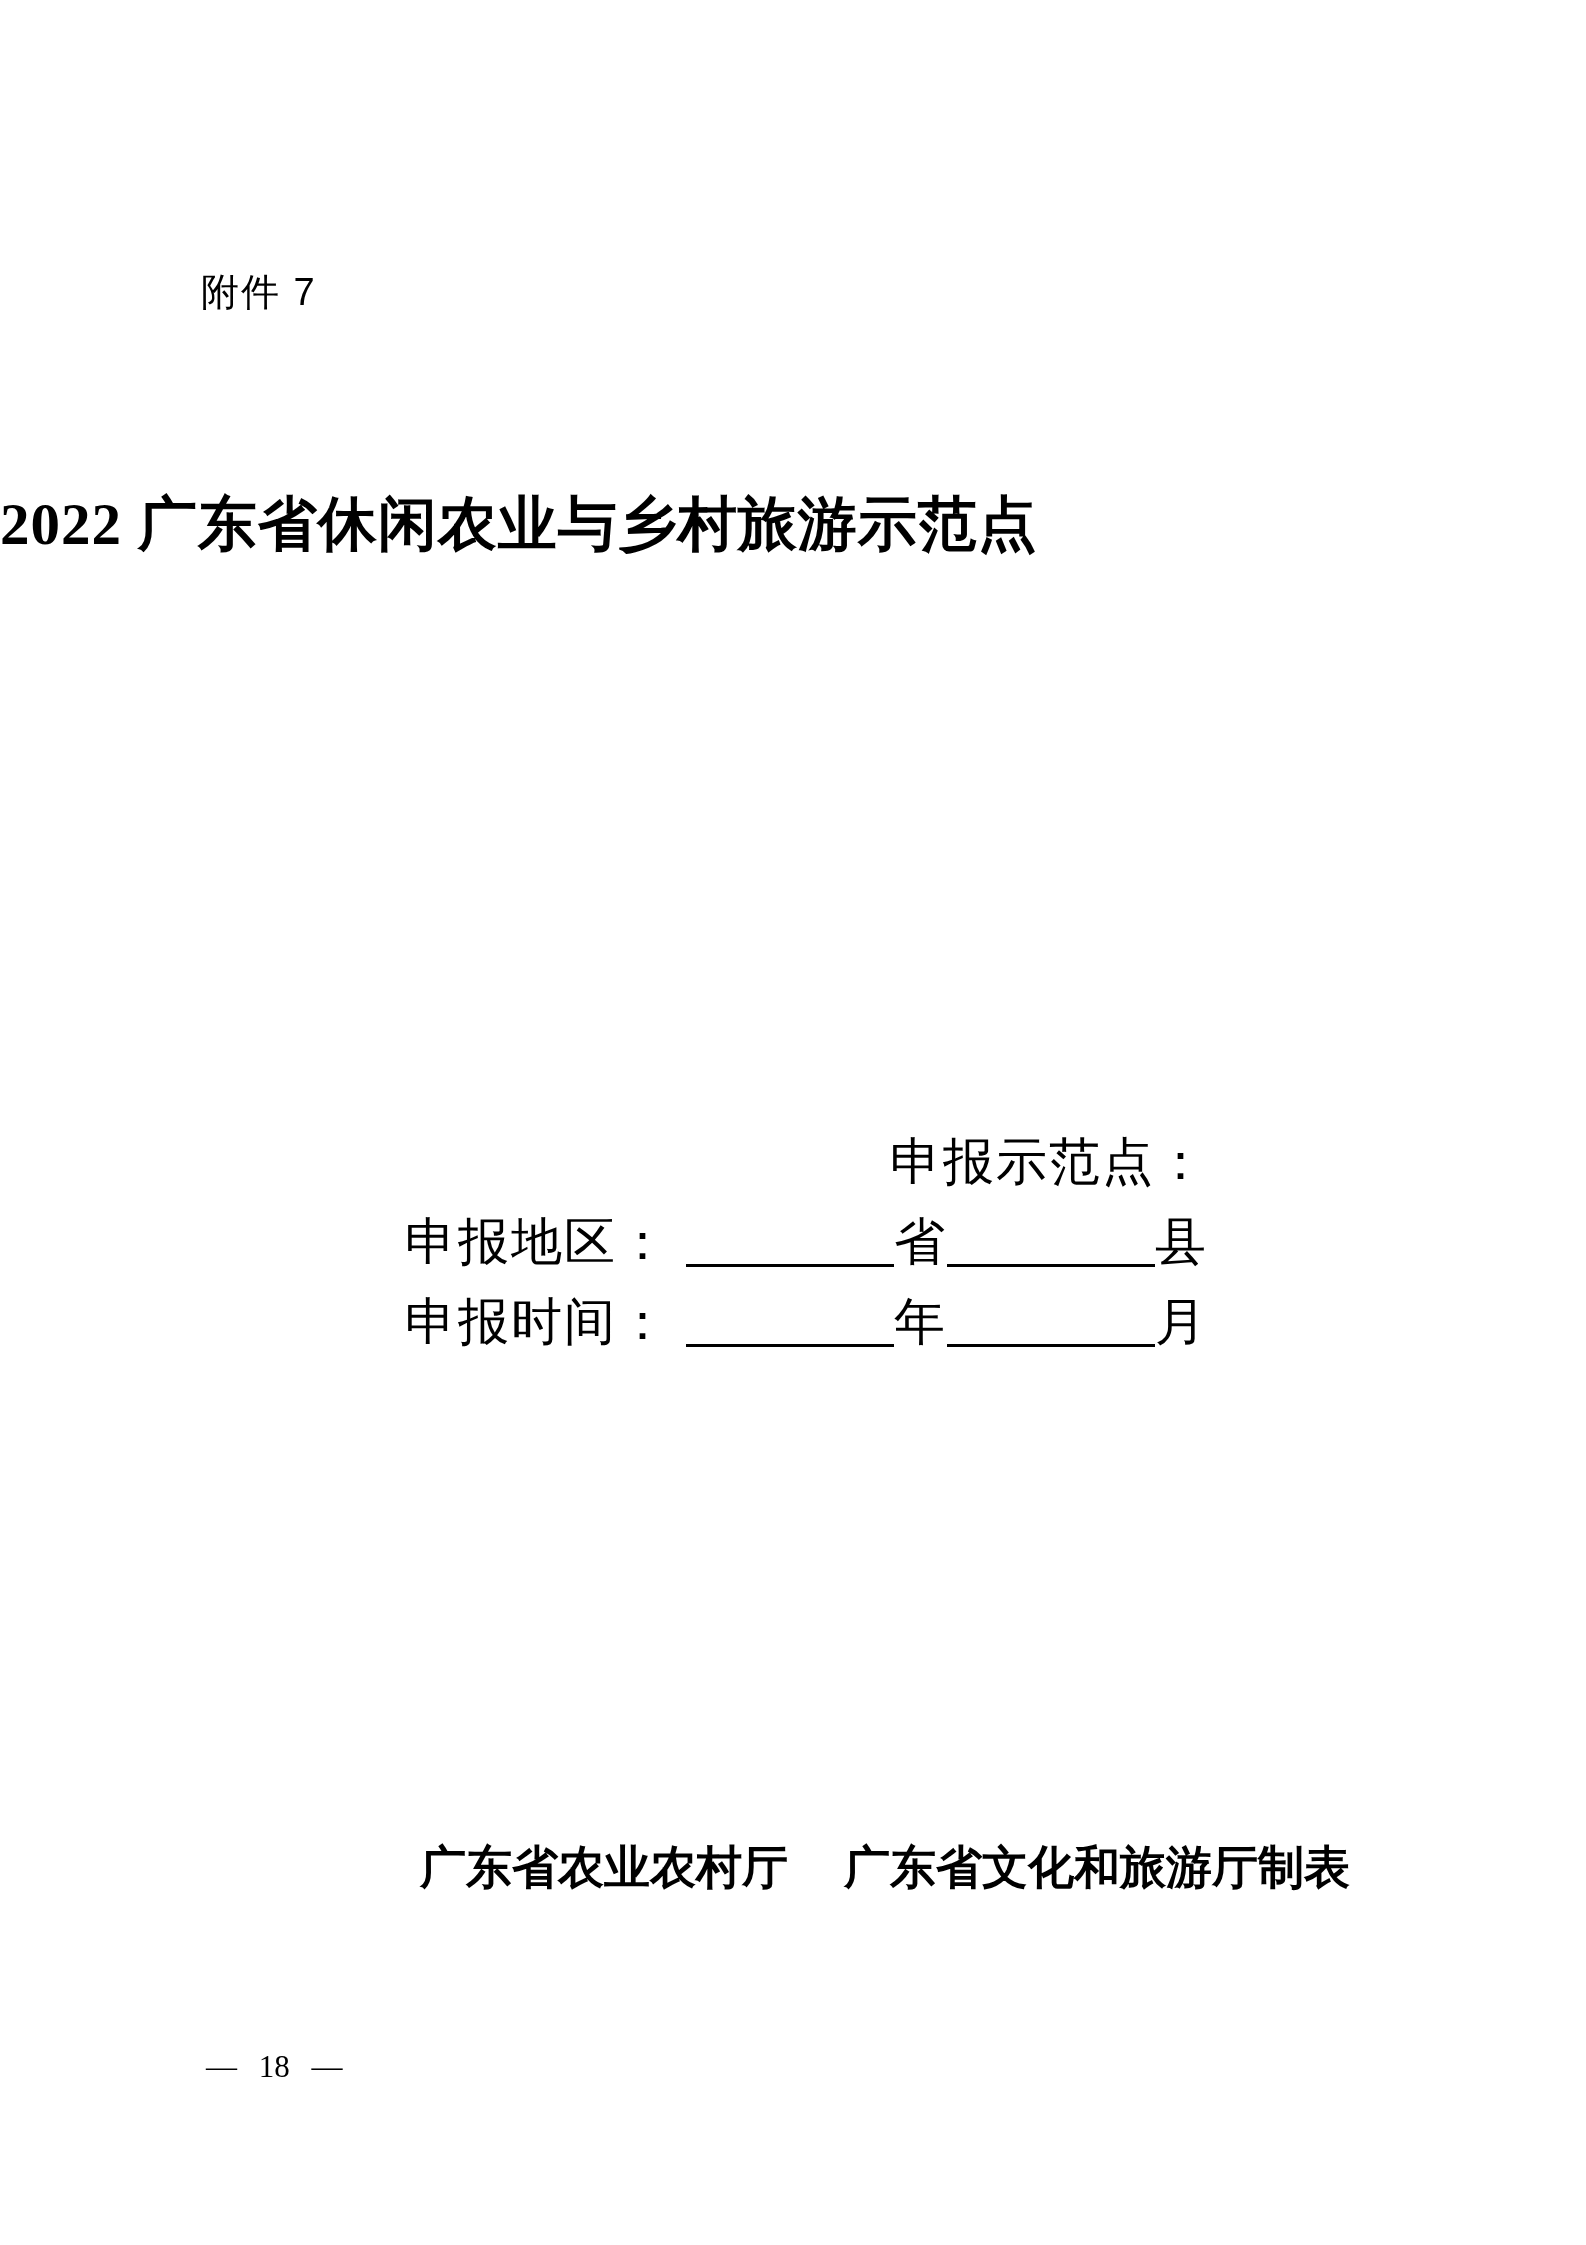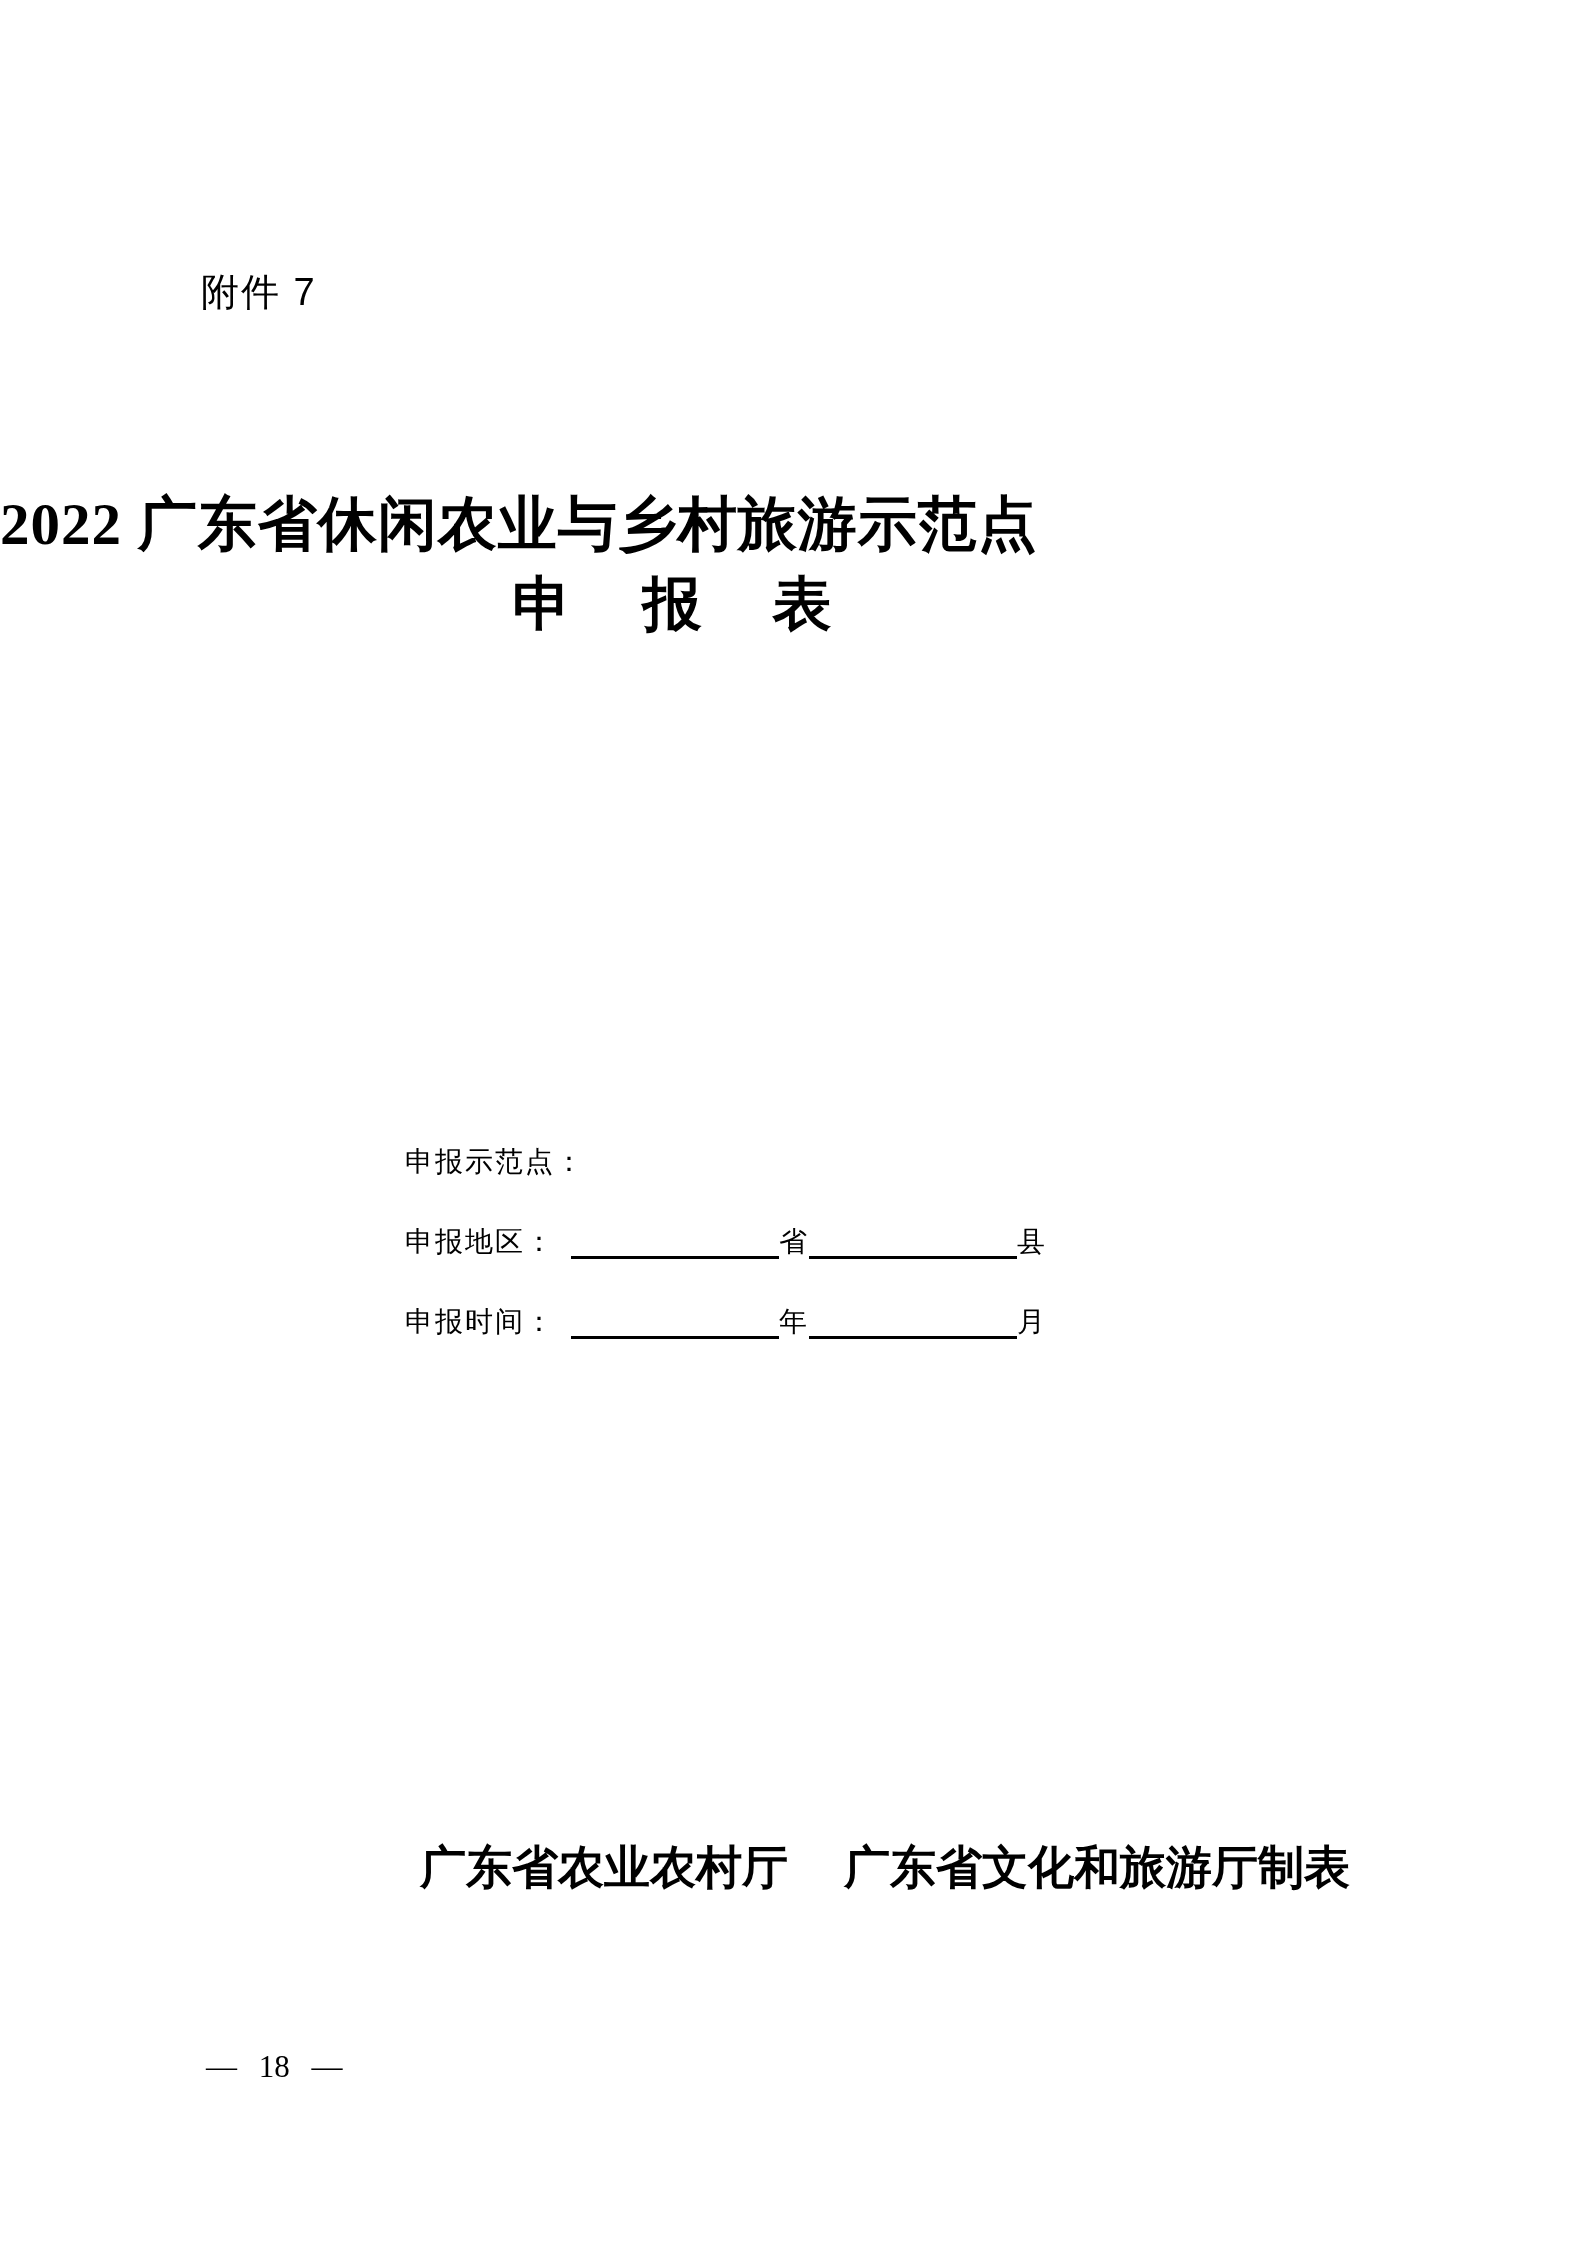--- a/index.html
+++ b/index.html
@@ -52,22 +52,23 @@
     line-height: 1.1;
     letter-spacing: 6px;
     white-space: pre;
   }
 
   
   .form-block {
     position: absolute;
     left: 405px;
     top: 1136px;
-    font-size: 28px;
+    font-size: 51px;
     letter-spacing: 2px;
+    text-align: right;
   }
   .form-row {
     height: 80px;
     line-height: 52px;
     white-space: nowrap;
   }
   .blank-field {
     display: inline-block;
     width: 208px;
     height: 40px;
@@ -106,21 +107,20 @@
 </style>
 </head>
 <body>
 
 <div class="page">
 
   <div class="attachment">附件 7</div>
 
   <div class="title-line1">2022 广东省休闲农业与乡村旅游示范点</div>
 
-  <div class="title-line2">申　报　表</div>
 
   <div class="form-block">
 
     <div class="form-row">
       <span>申报示范点：</span><span></span>
     </div>
 
     <div class="form-row">
       <span>申报地区：</span><span class="blank-field first"></span><span>省</span><span class="blank-field"></span><span>县</span>
     </div>

